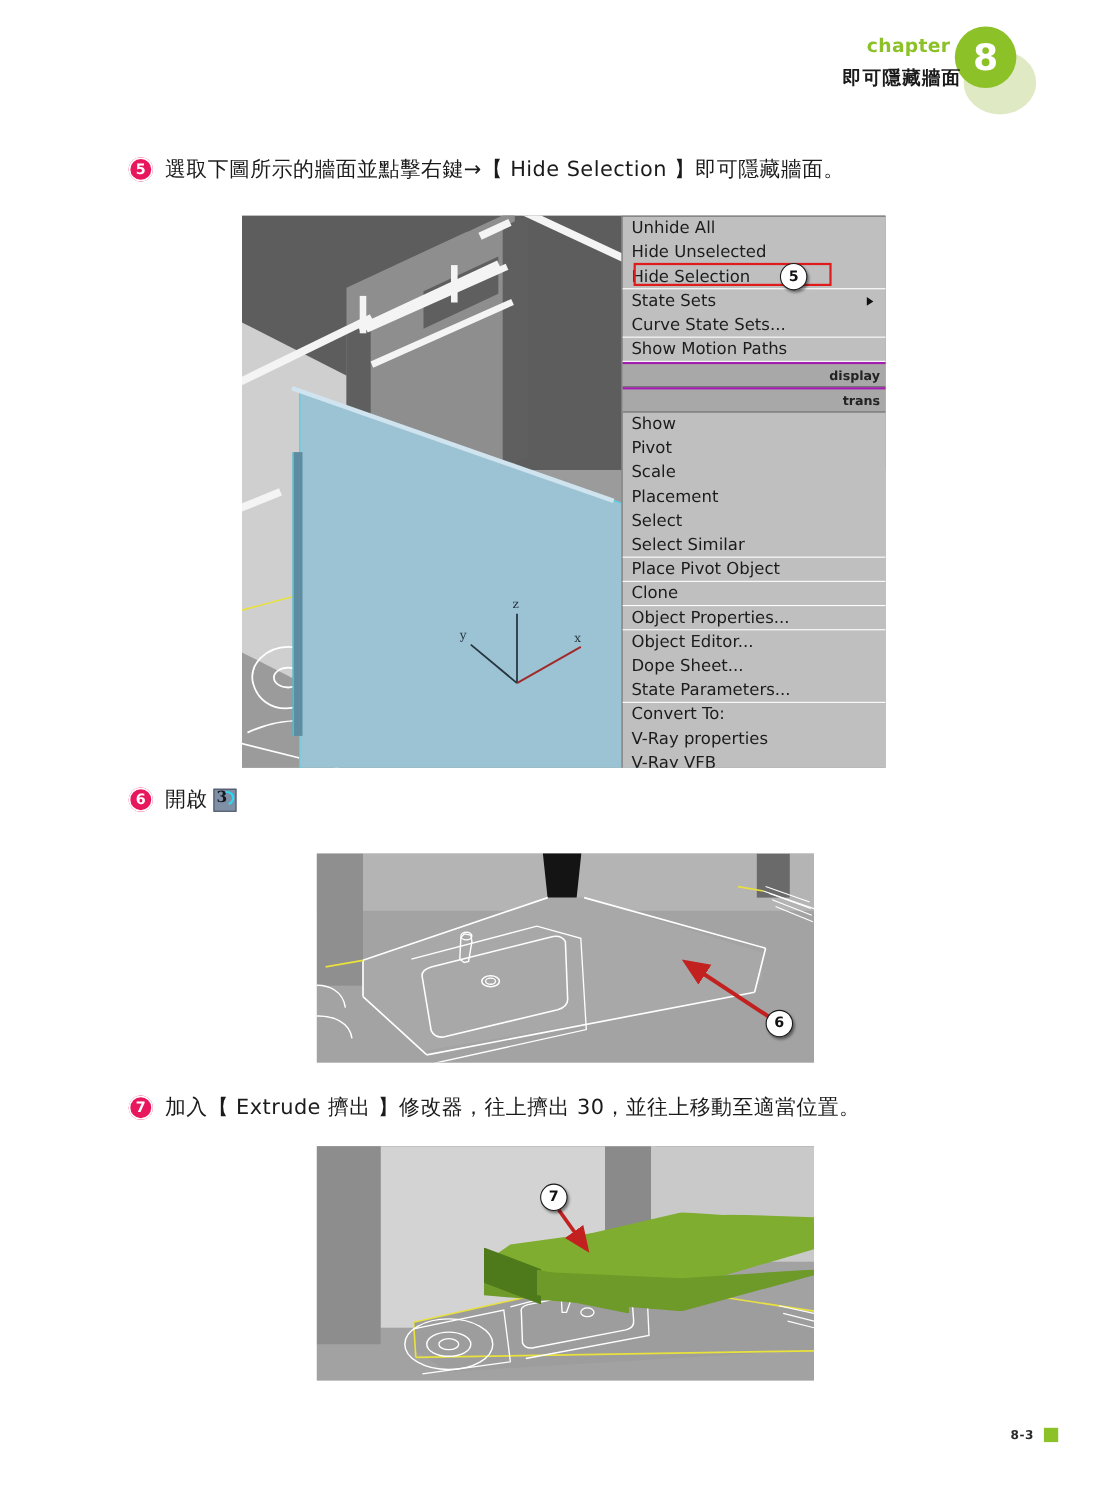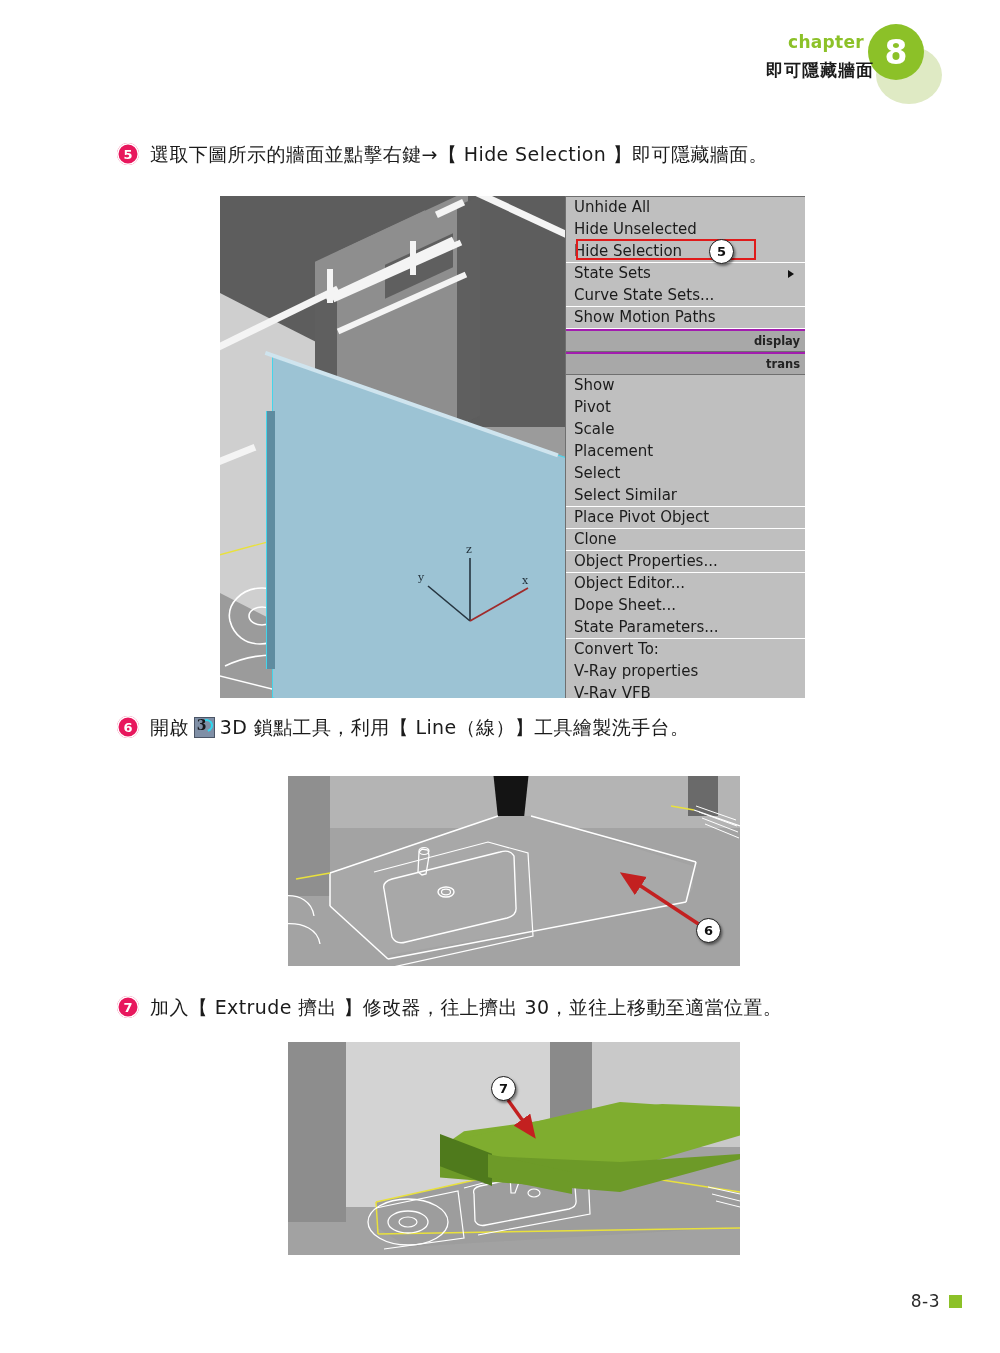--- a/index.html
+++ b/index.html
@@ -213,21 +213,21 @@
 
   
   .arrow-svg { position: absolute; overflow: visible; }
 
   
   .footer {
     position: absolute;
     right: 38px; bottom: 42px;
     display: flex; align-items: center; gap: 9px;
   }
-  .footer-page { font-size: 17px; color: #2b2b2b; letter-spacing: 0.5px; }
+  .footer-page { font-size: 11px; color: #2b2b2b; letter-spacing: 0.5px; font-weight: bold; }
   .footer-square { width: 13px; height: 13px; background: #8cc128; }
 </style>
 </head>
 <body>
 
 <div class="chapter-header">
   <div class="chapter-blob-shadow"></div>
   <div class="chapter-circle">
     <span class="chapter-num">8</span>
   </div>
@@ -329,21 +329,20 @@
   <div class="callout" style="left:489px; top:43px;">5</div>
 </div>
 
 <div class="step-line" style="left:117px; top:716px;">
   <div class="step-bullet">6</div>
   <div class="step-text">開啟</div>
   <span class="snap-icon">
     <span class="s3">3</span>
     <span class="arc"></span>
   </span>
-  <div class="step-text">3D 鎖點工具，利用【 Line（線）】工具繪製洗手台。</div>
 </div>
 
 <div class="figure" id="fig2">
   <div style="position:absolute; inset:0; background:#a3a3a3;"></div>
   <div style="position:absolute; left:0; top:0; width:452px; height:52px; background:#b4b4b4;"></div>
   <div style="position:absolute; left:0; top:0; width:42px; height:120px; background:#8f8f8f;"></div>
   <div style="position:absolute; left:205px; top:-5px; width:36px; height:95px; background:#141414;
               clip-path: polygon(0 0, 100% 0, 72% 100%, 28% 100%);"></div>
   <div style="position:absolute; left:400px; top:0; width:30px; height:40px; background:#6a6a6a;"></div>
 

